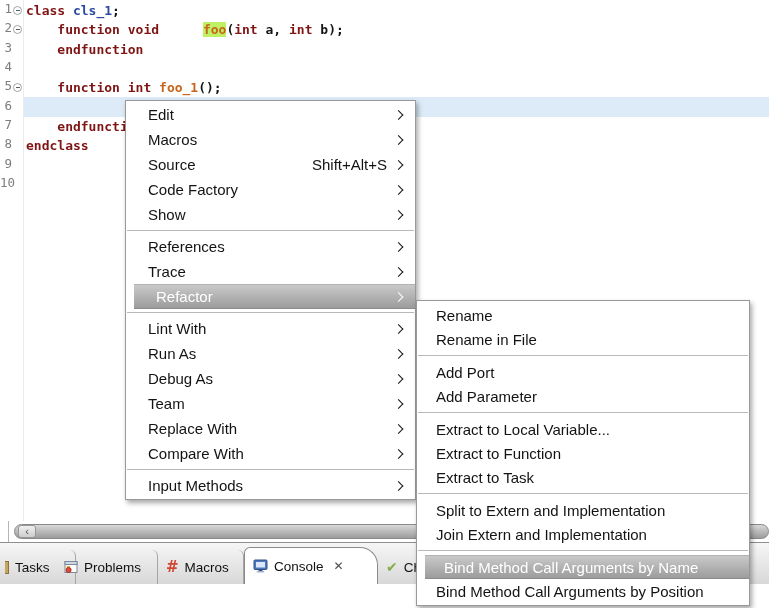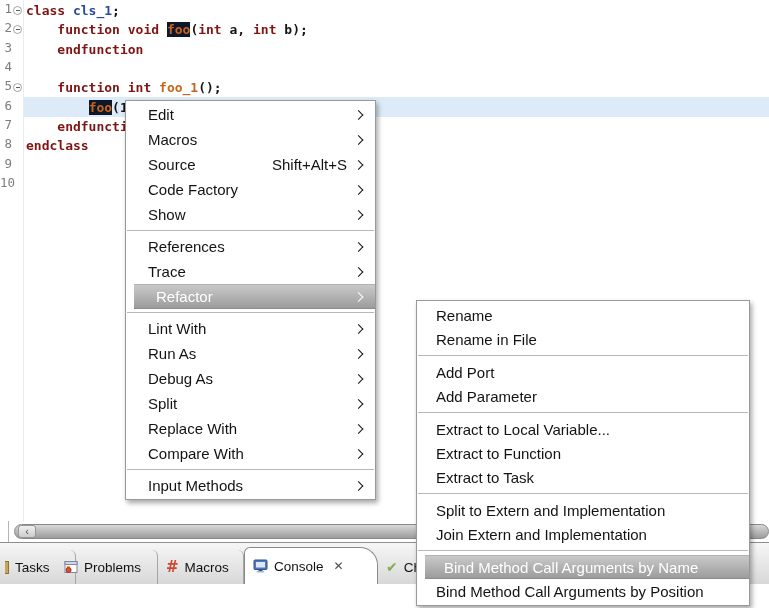--- a/index.html
+++ b/index.html
@@ -14,21 +14,21 @@
         font:12.5px "DejaVu Sans Mono",monospace;color:#7d7d7d;}
   .fold{position:absolute;width:9px;height:9px;border:1px solid #9fa5ab;border-radius:50%;background:#fff;}
   .fold::after{content:"";position:absolute;left:1.5px;top:3px;width:4px;height:1px;background:#5a5f66;}
   .code-area{position:absolute;left:0;top:0;width:769px;height:521px;}
   .row-hl{position:absolute;left:24px;right:0;height:20px;background:#ddebf8;}
   .cl{position:absolute;left:26px;height:19.35px;white-space:pre;
       font-family:"DejaVu Sans Mono",monospace;font-size:13px;font-weight:bold;line-height:19.35px;}
   .seg-kw{color:#7f1414;}
   .seg-type{color:#2a4aa0;}
   .seg-fn{color:#c8651a;}
-  .seg-occ{color:#c8651a;background:#0f172a;}
+  .seg-occ{color:#c8651a;background:#bef264;margin-left:36px;}
   .seg-plain{color:#141414;}
 
   
   .hscroll{position:absolute;left:0;top:521px;width:769px;height:21px;background:#fff;}
   .hscroll::before{content:"";position:absolute;left:8px;top:0;width:1px;height:21px;background:#b5b5b5;}
   .hthumb{position:absolute;left:14px;right:0;top:3px;height:15px;border-radius:8px;
           background:linear-gradient(#d8d8d8,#9c9c9c);border:1px solid #898989;}
   .hstepper{position:absolute;left:18px;top:4px;width:18px;height:13px;border-radius:3px;
             background:linear-gradient(#f0f0f0,#cdcdcd);border:1px solid #979797;
             color:#555;font-size:11px;line-height:11px;text-align:center;}
@@ -48,21 +48,21 @@
   .tab-label{white-space:nowrap;}
   .icon-sliver{display:inline-block;width:4px;height:13px;background:#c9a45e;border:1px solid #8a7438;border-left:none;}
   .hash-icon{color:#cf4633;font-weight:bold;font-size:15px;font-family:"DejaVu Sans",sans-serif;}
   .check-icon{color:#84ad4a;font-size:14px;font-family:"DejaVu Sans",sans-serif;}
   .close-icon{color:#4a4a4a;font-size:12px;margin-left:4px;font-family:"DejaVu Sans",sans-serif;cursor:default;}
   .console-area{position:absolute;left:0;top:584px;width:769px;height:24px;background:#fff;}
 
   
   .menu{position:absolute;background:#fff;border:1px solid #999;
         box-shadow:2px 3px 5px rgba(0,0,0,.35);font-size:15px;color:#131313;}
-  .menu-main{left:125px;top:100px;width:251px;z-index:30;padding:1px 0;}
+  .menu-main{left:125px;top:100px;width:291px;z-index:30;padding:1px 0;}
   .menu-sub{left:416px;top:300px;width:334px;z-index:31;padding:2px 0;}
   .mi{position:relative;display:flex;align-items:center;height:25px;padding:0 12px 0 22px;}
   .menu-sub .mi{height:24px;padding-left:19px;}
   .mi .lbl{flex:0 0 auto;}
   .mi .accel{margin-left:auto;padding-right:16px;}
   .mi .chev{position:absolute;right:13px;top:50%;width:7px;height:7px;
             border-top:1.7px solid currentColor;border-right:1.7px solid currentColor;
             transform:translateY(-50%) rotate(45deg);}
   .mi.hl{background:linear-gradient(#c9c9c9,#9c9c9c);color:#fff;
          border-top:1px solid #b2b2b2;border-bottom:1px solid #8b8b8b;margin-left:8px;}
@@ -192,21 +192,21 @@
       </div>
       <div class="mi">
         <span class="lbl">Run As</span>
         <span class="chev"></span>
       </div>
       <div class="mi">
         <span class="lbl">Debug As</span>
         <span class="chev"></span>
       </div>
       <div class="mi">
-        <span class="lbl">Split</span>
+        <span class="lbl">Team</span>
         <span class="chev"></span>
       </div>
       <div class="mi">
         <span class="lbl">Replace With</span>
         <span class="chev"></span>
       </div>
       <div class="mi">
         <span class="lbl">Compare With</span>
         <span class="chev"></span>
       </div>

